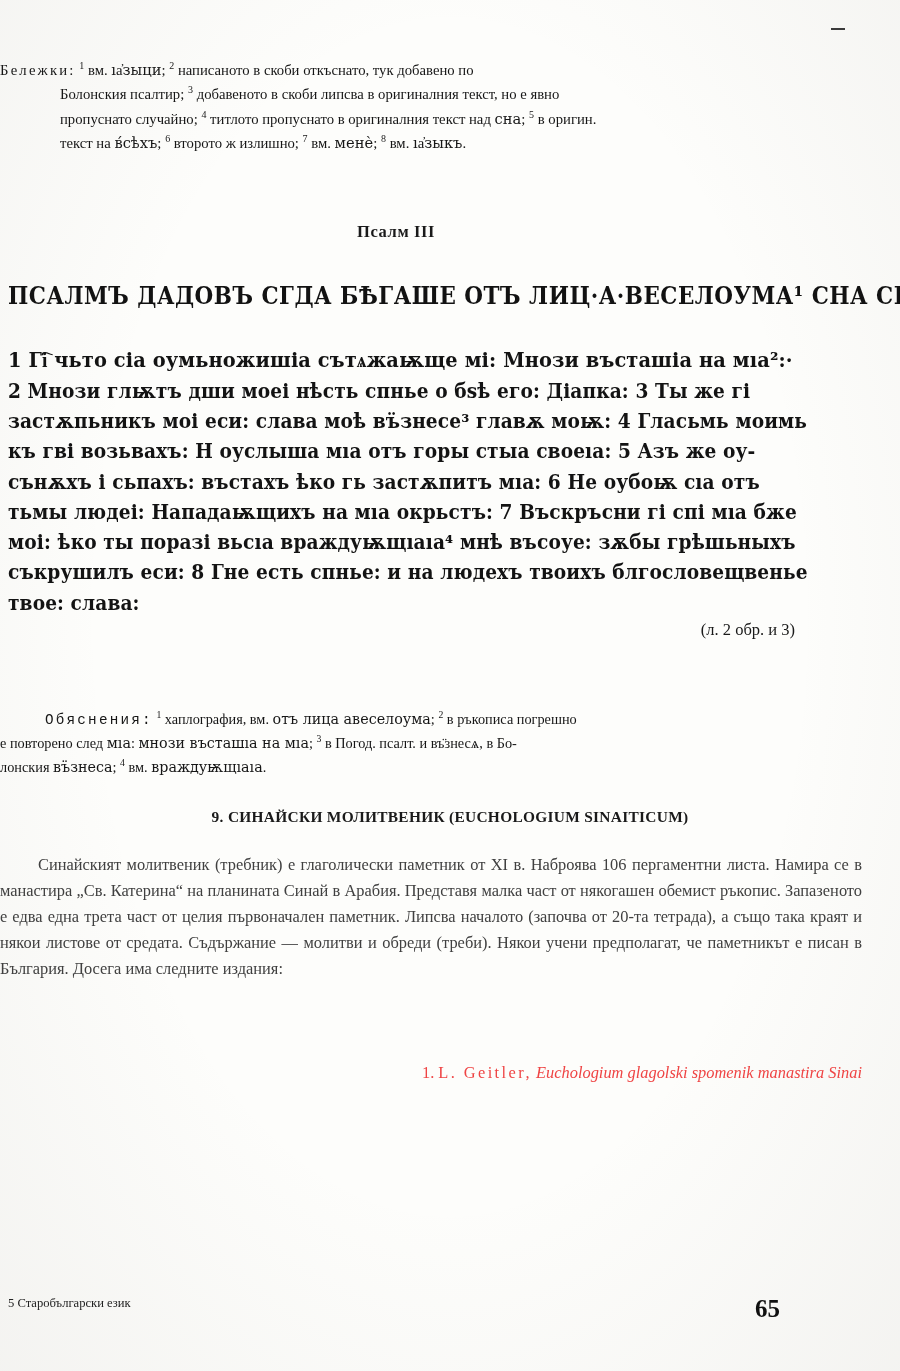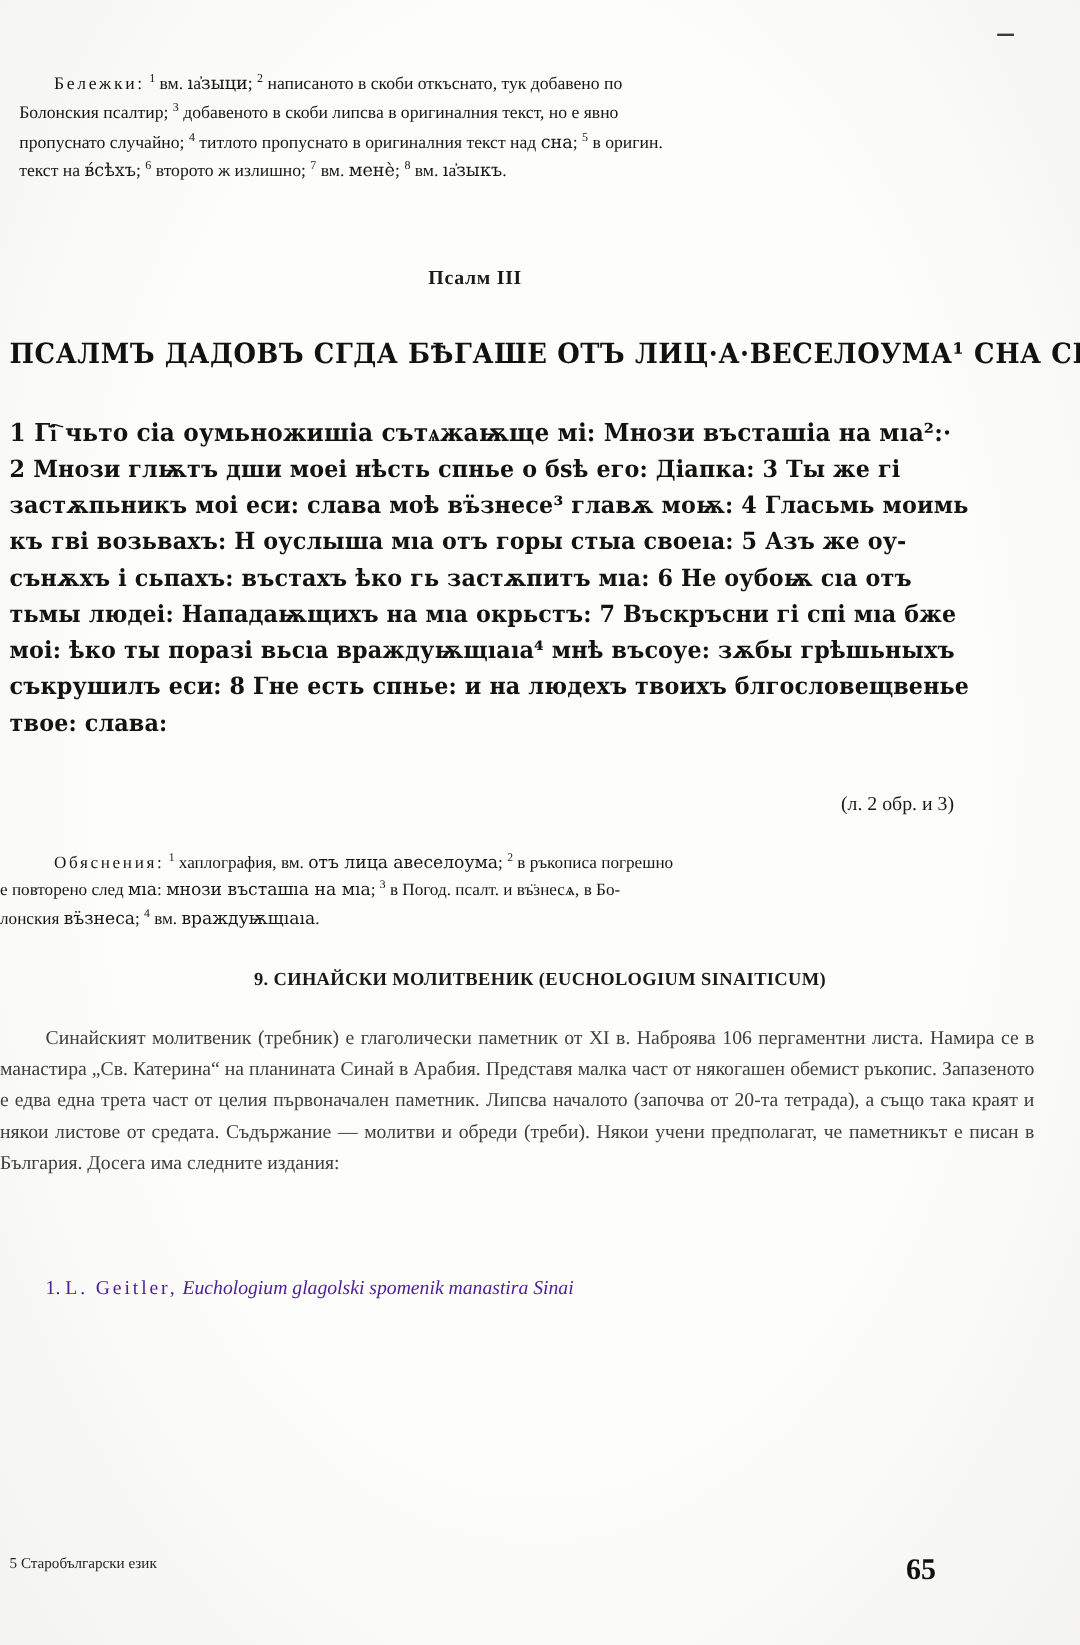--- a/index.html
+++ b/index.html
@@ -50,22 +50,22 @@
     font-size: 14.7px;
     line-height: 1.62;
     text-align: justify;
     color: #161616;
     padding-left: 0;
   }
   .notes .ln {
     display: block;
     white-space: nowrap;
   }
-  .notes .ln.i1 { padding-left: 45px; }
-  .notes .ln.i0 { padding-left: 16px; }
+  .notes .ln.i1 { }
+  .notes .ln.i0 { padding-left: 16px; margin-left: 44px; }
   .notes .lbl {
     letter-spacing: 2.2px;
     font-weight: 400;
   }
   sup.n {
     font-size: 0.68em;
     vertical-align: super;
     line-height: 0;
   }
   .cy {
@@ -116,42 +116,42 @@
     white-space: nowrap;
     transform: scaleY(1.06);
     transform-origin: left center;
   }
   .osl-body .row.first {
     font-size: 19.4px;
   }
 
   .folio-ref {
     position: absolute;
-    top: 660px;
+    top: 620px;
     left: 0;
     width: 900px;
     text-align: right;
     padding-right: 105px;
     font-size: 16.5px;
     box-sizing: border-box;
   }
 
   
   .explain {
     position: absolute;
     left: 0px;
     top: 708px;
     width: 860px;
     font-size: 14.3px;
     line-height: 1.64;
     color: #161616;
   }
   .explain .ln { display: block; white-space: nowrap; }
   .explain .ln.i1 { padding-left: 45px; }
-  .explain .lbl { letter-spacing: 2.2px; }
+  .explain .lbl { letter-spacing: 2.2px; font-family: Liberation Mono, monospace; }
 
   
   .section-head {
     position: absolute;
     top: 808px;
     left: 0;
     width: 900px;
     text-align: center;
     font-size: 15.4px;
     font-weight: 700;
@@ -172,21 +172,22 @@
     margin: 0;
     text-indent: 38px;
   }
   .biblio {
     position: absolute;
     left: 0px;
     top: 1060px;
     width: 862px;
     font-size: 16.4px;
     line-height: 1.56;
-    color: #4c1d95;
+    color: #ef4444;
+    text-align: right;
   }
   .biblio .item {
     display: block;
     text-indent: 38px;
     margin-bottom: 1px;
   }
   .biblio .item .cont { text-indent: 0; display: block; }
   .it { font-style: italic; }
   .sp { letter-spacing: 2.4px; }
 

